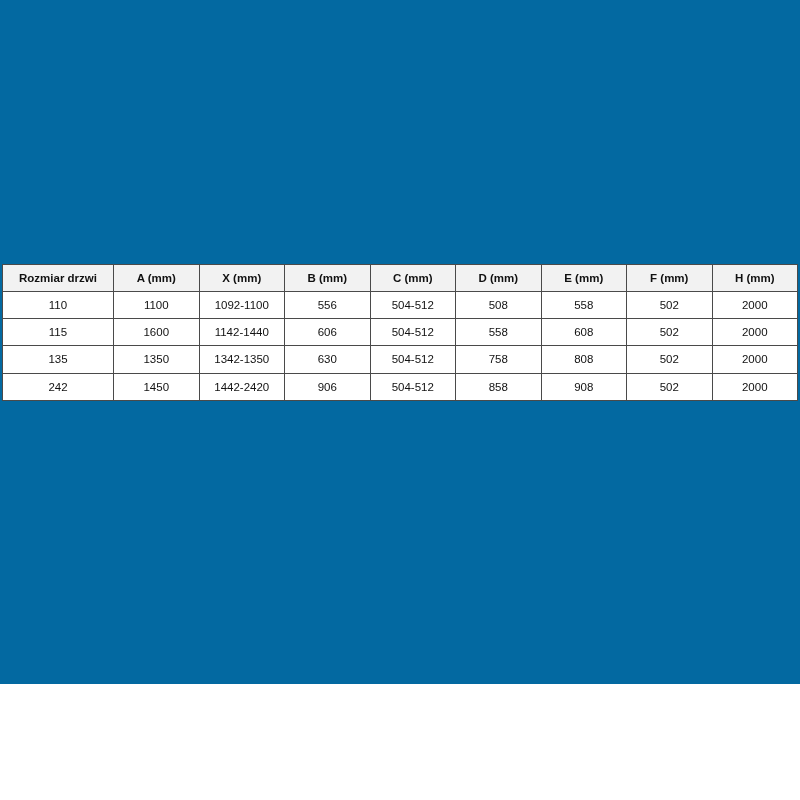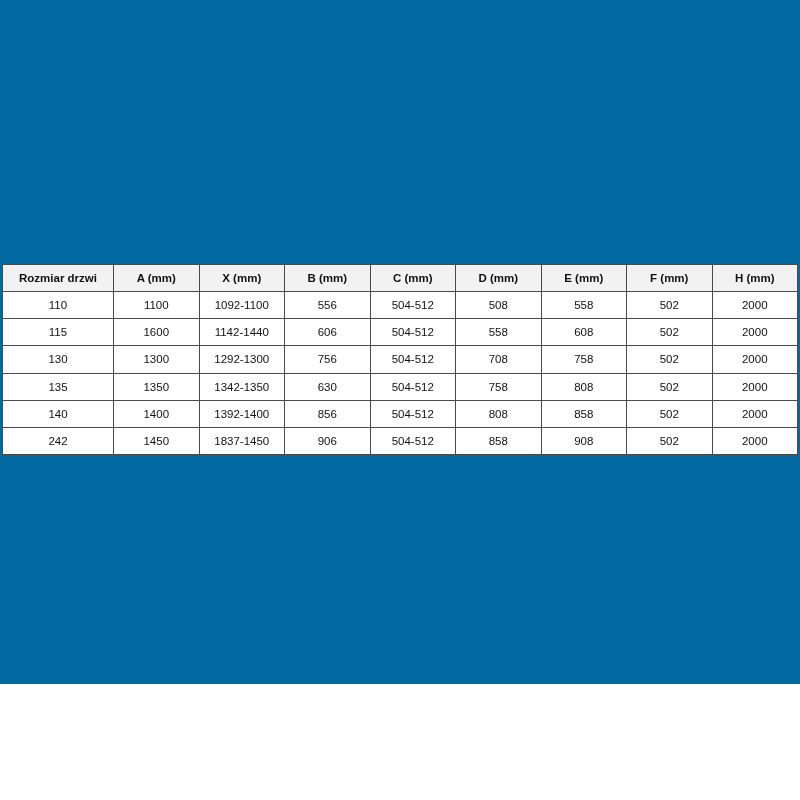--- a/index.html
+++ b/index.html
@@ -99,56 +99,34 @@
           <td>1600</td>
           <td>1142-1440</td>
           <td>606</td>
           <td>504-512</td>
           <td>558</td>
           <td>608</td>
           <td>502</td>
           <td>2000</td>
         </tr>
         <tr>
-          <td>130</td>
-          <td>1300</td>
-          <td>1292-1300</td>
-          <td>756</td>
-          <td>504-512</td>
-          <td>708</td>
-          <td>758</td>
-          <td>502</td>
-          <td>2000</td>
-        </tr>
-        <tr>
           <td>135</td>
           <td>1350</td>
           <td>1342-1350</td>
           <td>630</td>
           <td>504-512</td>
           <td>758</td>
           <td>808</td>
           <td>502</td>
           <td>2000</td>
         </tr>
         <tr>
-          <td>140</td>
-          <td>1400</td>
-          <td>1392-1400</td>
-          <td>856</td>
-          <td>504-512</td>
-          <td>808</td>
-          <td>858</td>
-          <td>502</td>
-          <td>2000</td>
-        </tr>
-        <tr>
           <td>242</td>
           <td>1450</td>
-          <td>1837-1450</td>
+          <td>1442-2420</td>
           <td>906</td>
           <td>504-512</td>
           <td>858</td>
           <td>908</td>
           <td>502</td>
           <td>2000</td>
         </tr>
       </tbody>
   </table>
 </div>

